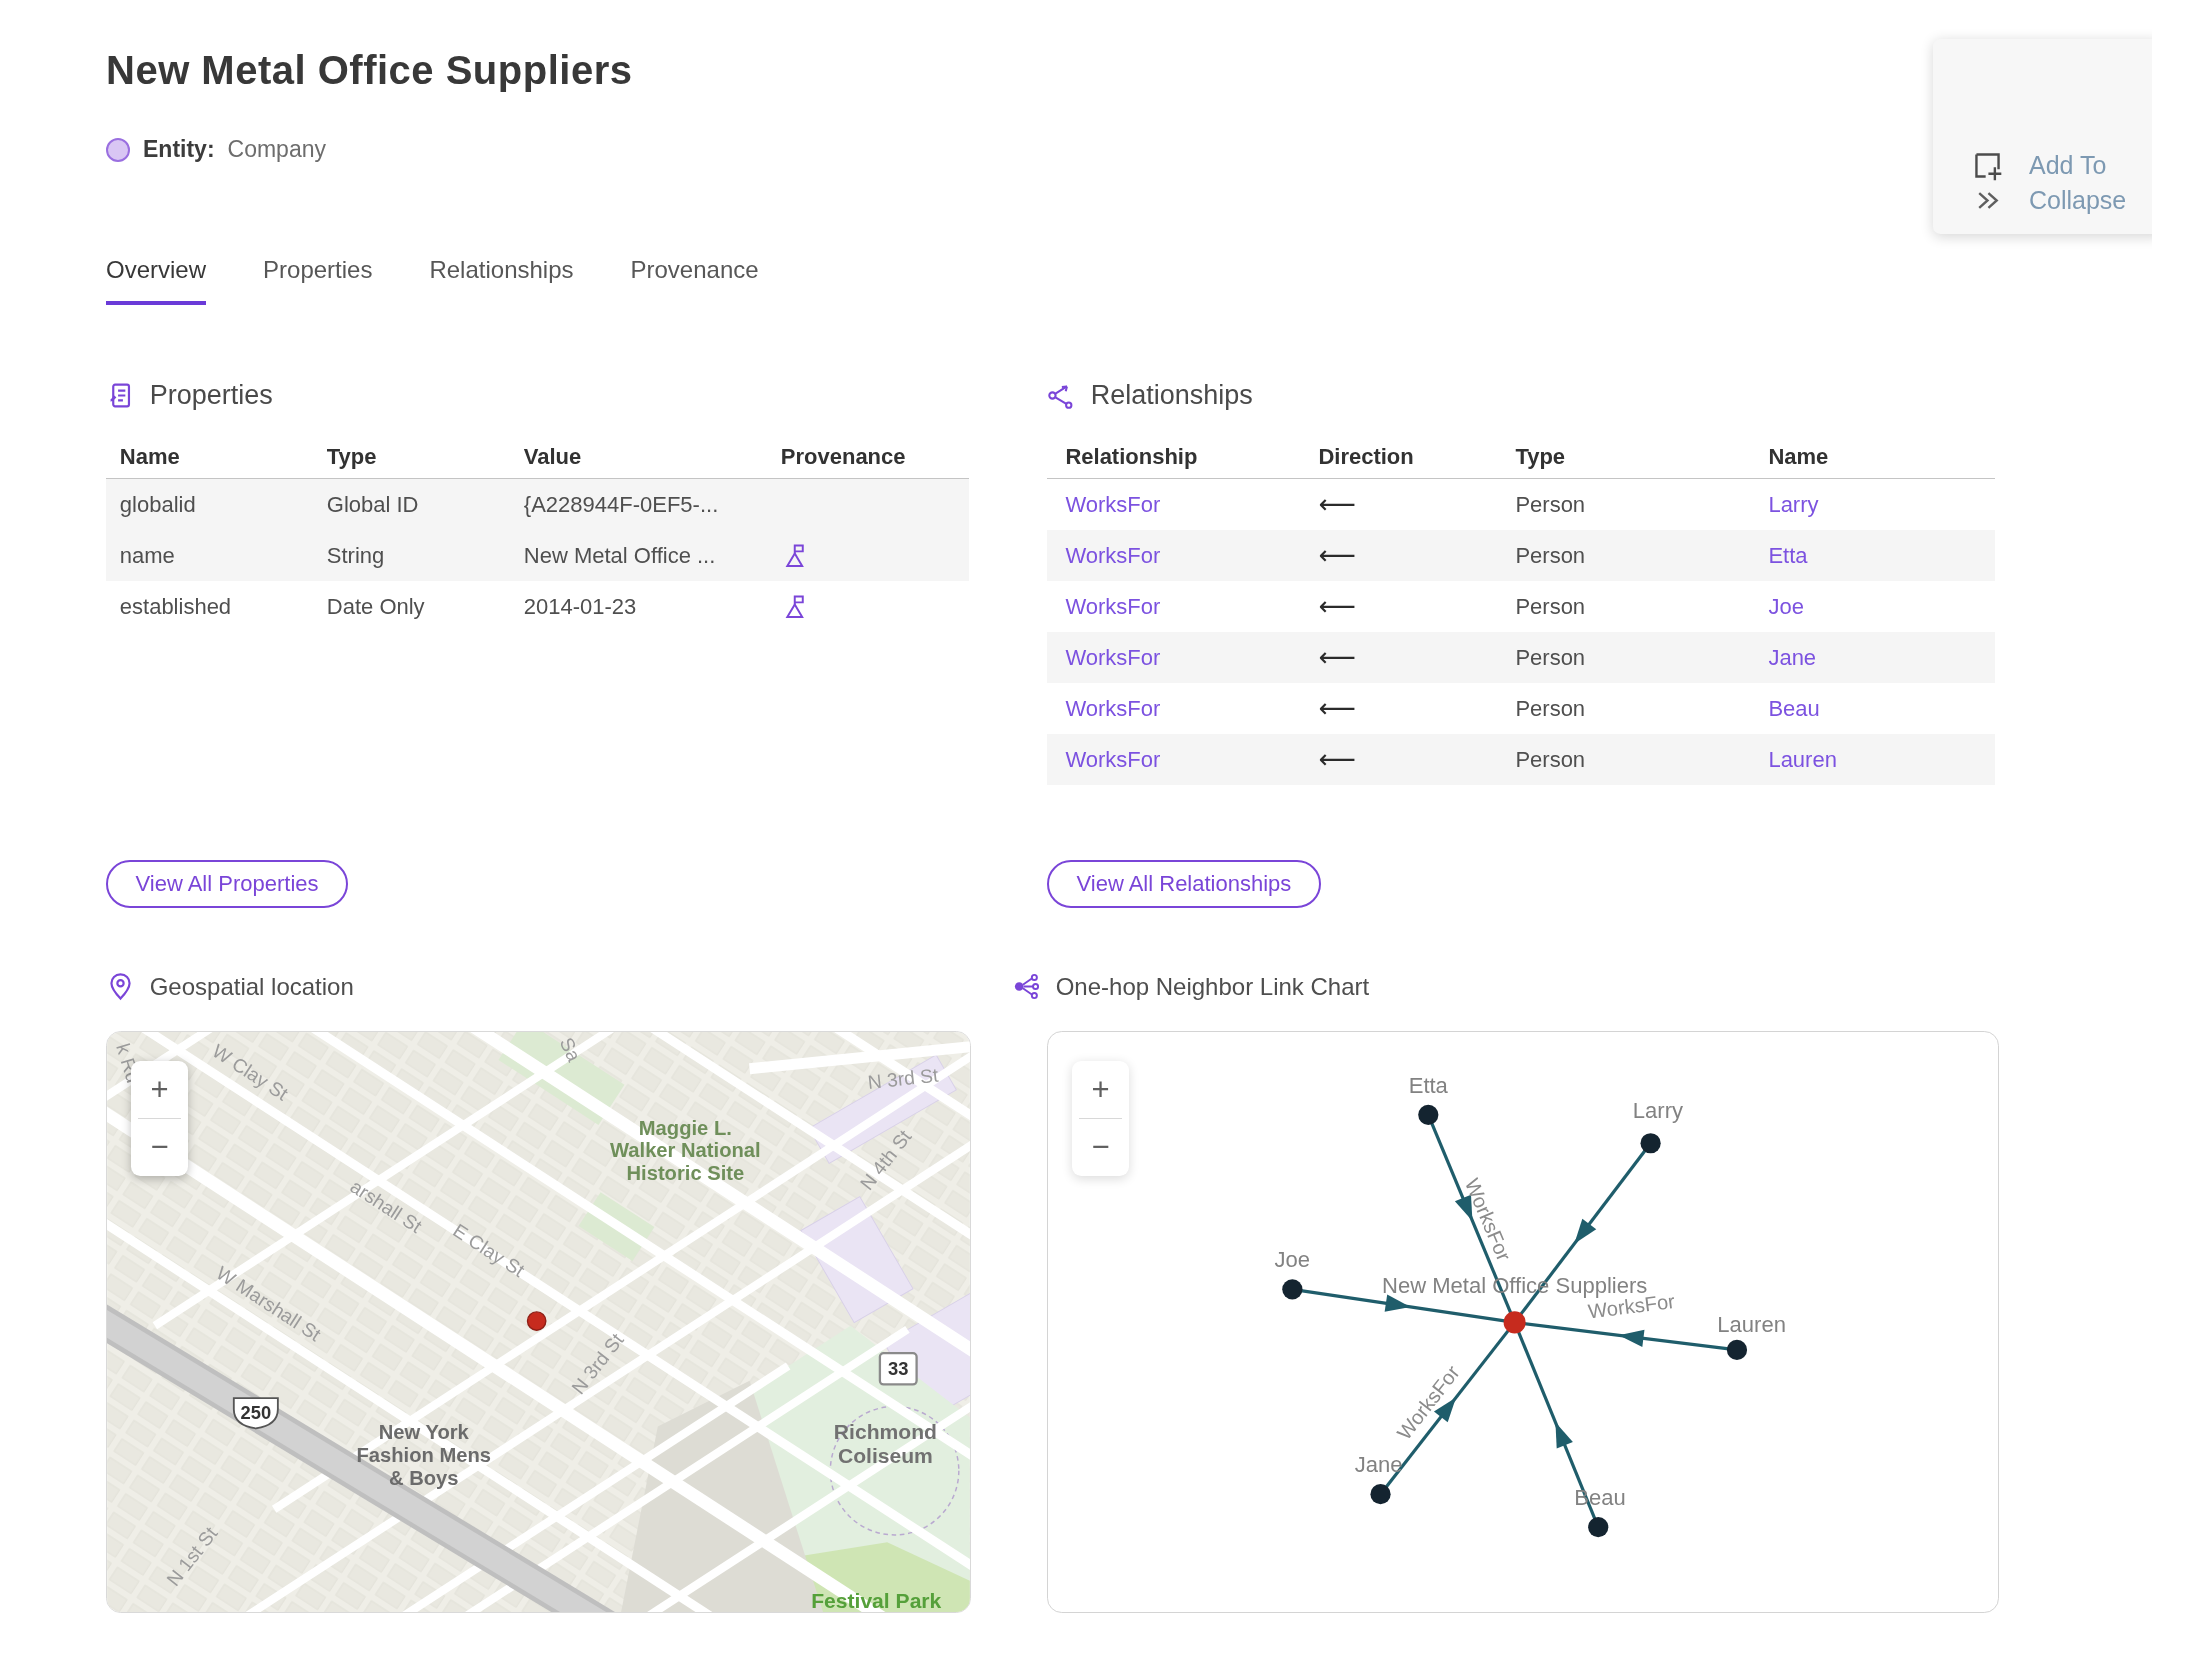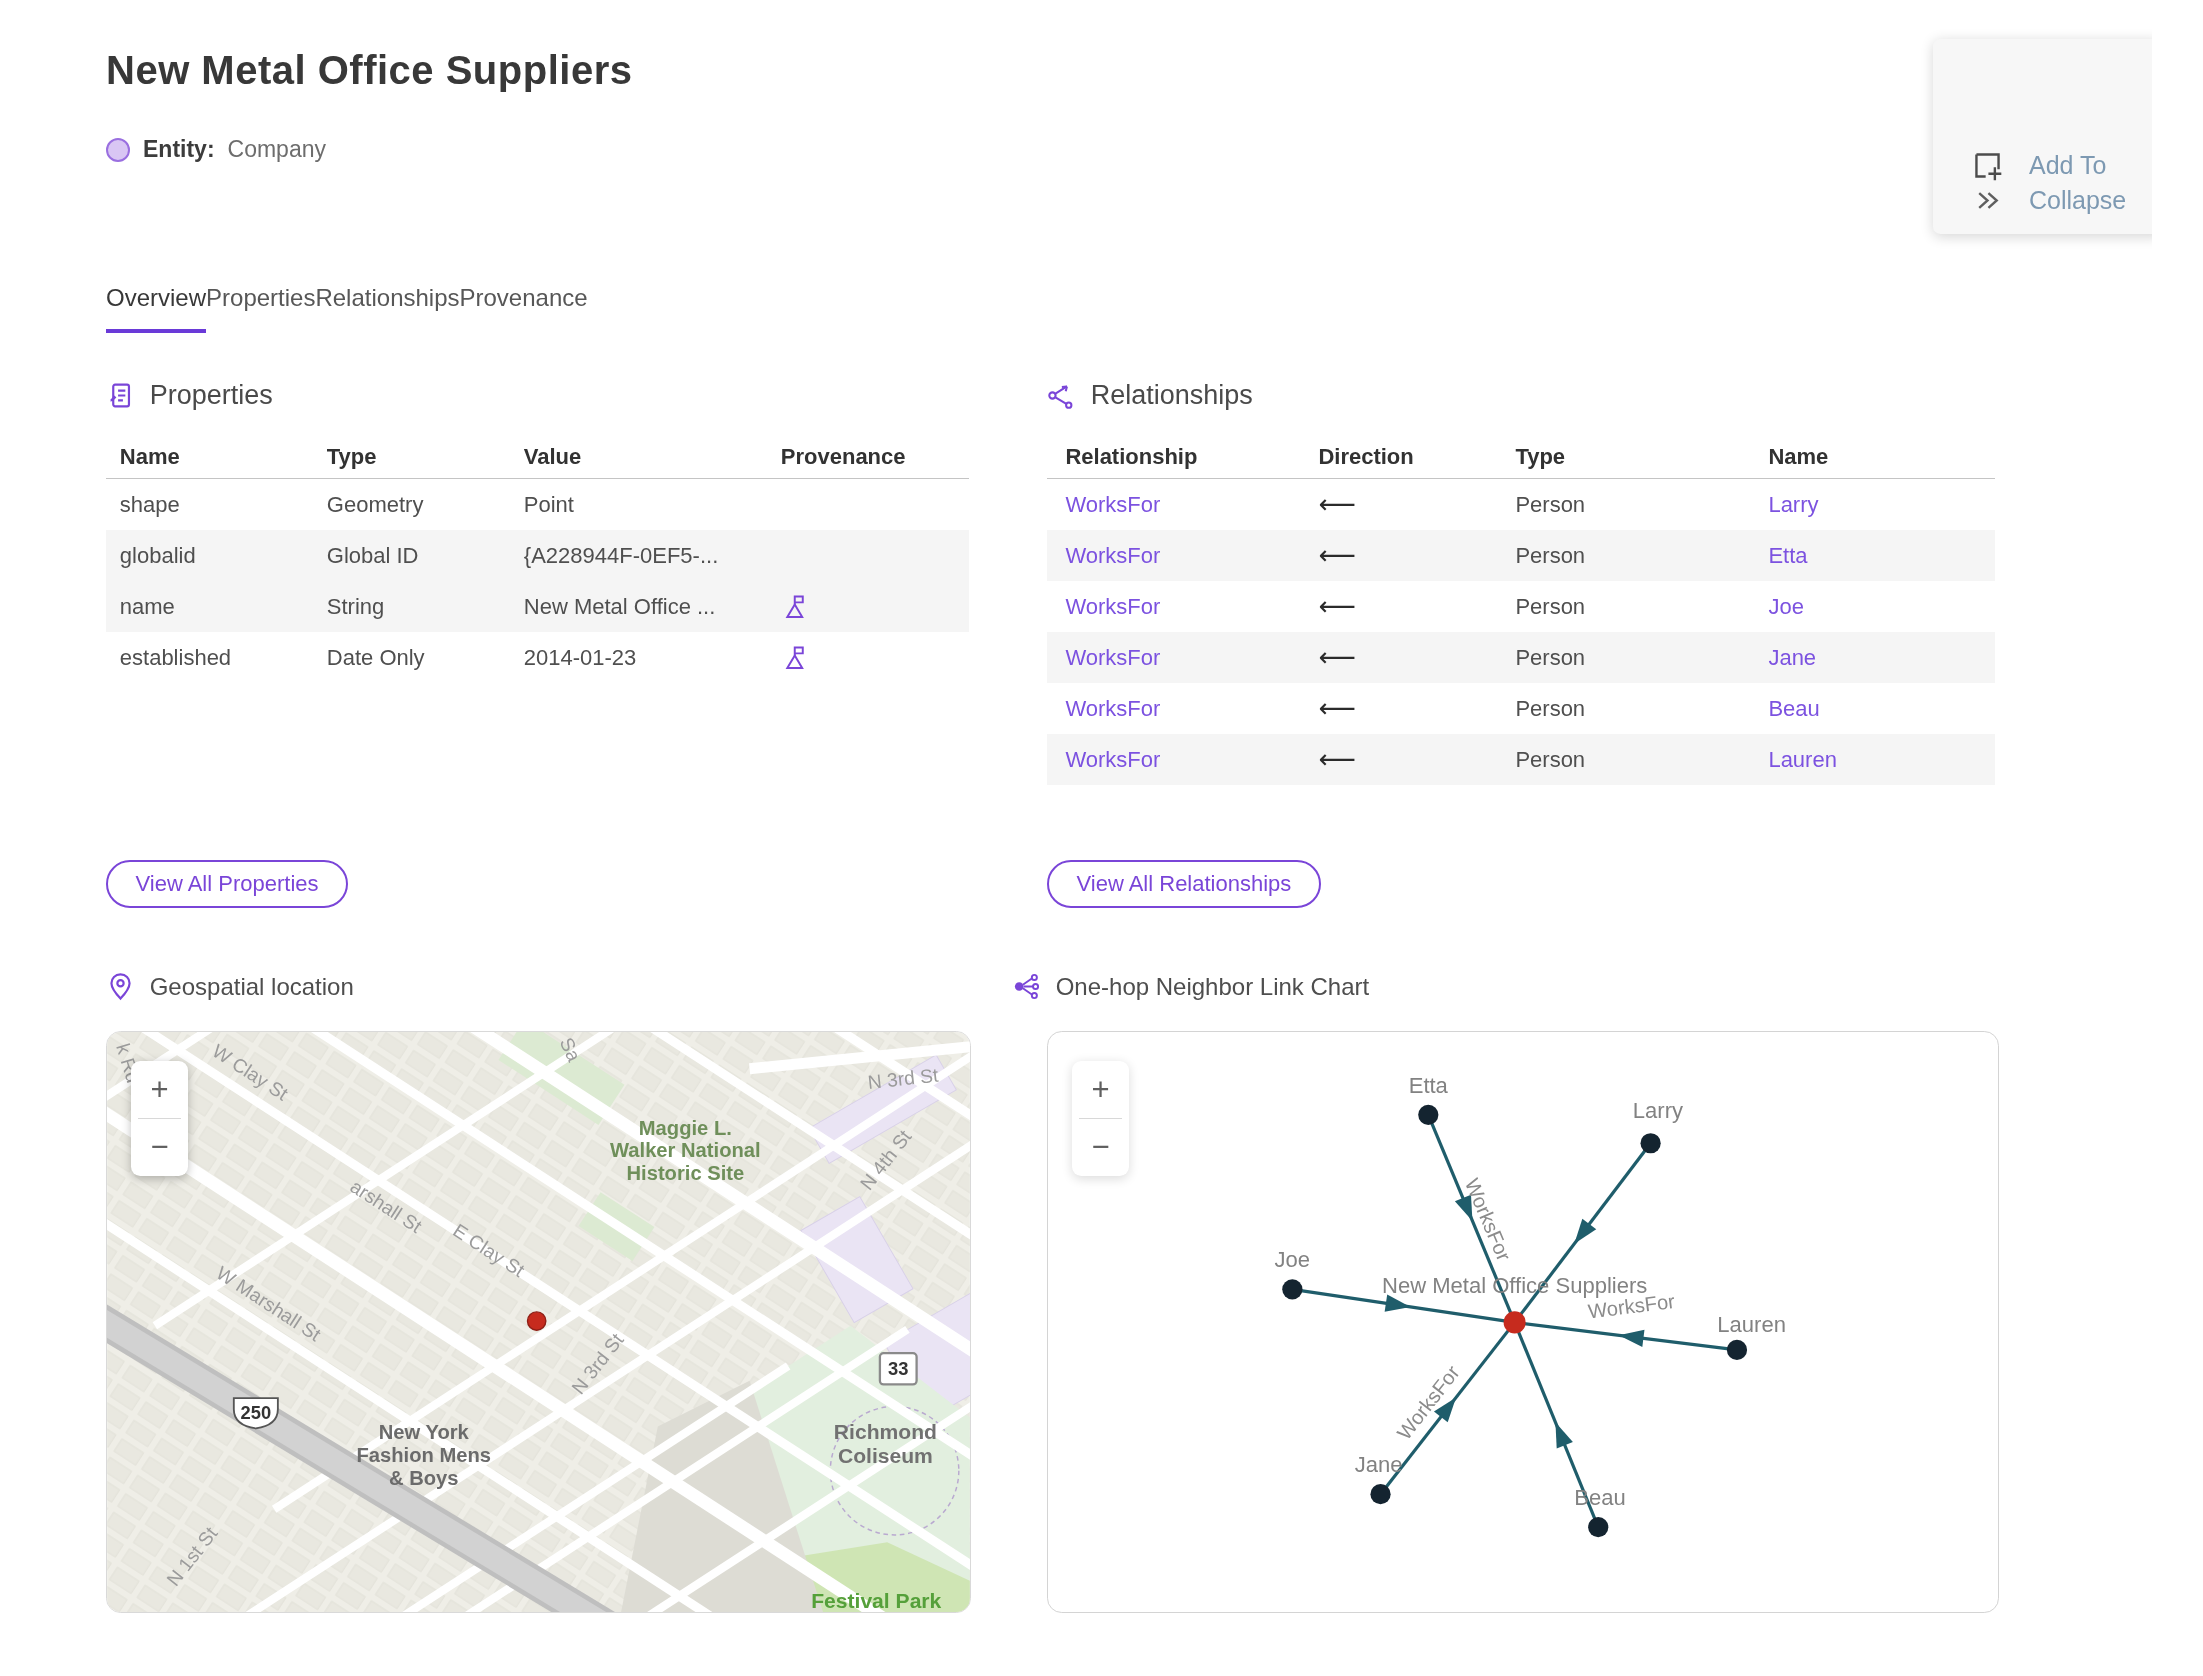--- a/index.html
+++ b/index.html
@@ -14,21 +14,21 @@
   .entity-type{color:#6d6d6d;}
 
   
   #actions-card{position:absolute;left:1933px;top:39px;width:231px;height:195px;background:#f7f7f7;border-radius:7.3px;
     box-shadow:0 2.8px 13px rgba(0,0,0,.16);display:flex;flex-direction:column;justify-content:flex-end;padding:16.5px 0;box-sizing:border-box;}
   .action-item{display:flex;align-items:center;gap:24px;padding-left:37px;cursor:pointer;}
   .action-item .lbl{font-size:25px;color:#7d99b2;}
   .action-item svg{flex:0 0 auto;}
 
   
-  #tabs{position:absolute;left:106px;top:284px;display:flex;font-size:24px;color:#575757;}
+  #tabs{position:absolute;left:106px;top:256px;display:flex;gap:57px;font-size:24px;color:#575757;}
   .tab{padding-bottom:16.5px;cursor:pointer;}
   .tab.active{color:#383838;border-bottom:4.6px solid #6a3ad8;}
 
   
   .section{position:absolute;top:375px;}
   #props-section{left:106px;width:863px;}
   #rels-section{left:1047px;width:948px;}
   .sec-head{display:flex;align-items:center;gap:14.7px;height:40px;}
   .sec-title{font-size:27px;color:#4a4a4a;}
   .tbl{margin-top:21px;}
@@ -114,26 +114,20 @@
       <span class="sec-title">Properties</span>
     </div>
     <div class="tbl">
       <div class="thead">
         <span>Name</span>
         <span>Type</span>
         <span>Value</span>
         <span>Provenance</span>
       </div>
       <div id="prop-rows">
-          <div class="trow">
-            <span>shape</span>
-            <span>Geometry</span>
-            <span>Point</span>
-            <span class="flag-cell"></span>
-          </div>
           <div class="trow striped">
             <span>globalid</span>
             <span>Global ID</span>
             <span>{A228944F-0EF5-...</span>
             <span class="flag-cell"></span>
           </div>
           <div class="trow striped">
             <span>name</span>
             <span>String</span>
             <span>New Metal Office ...</span>

